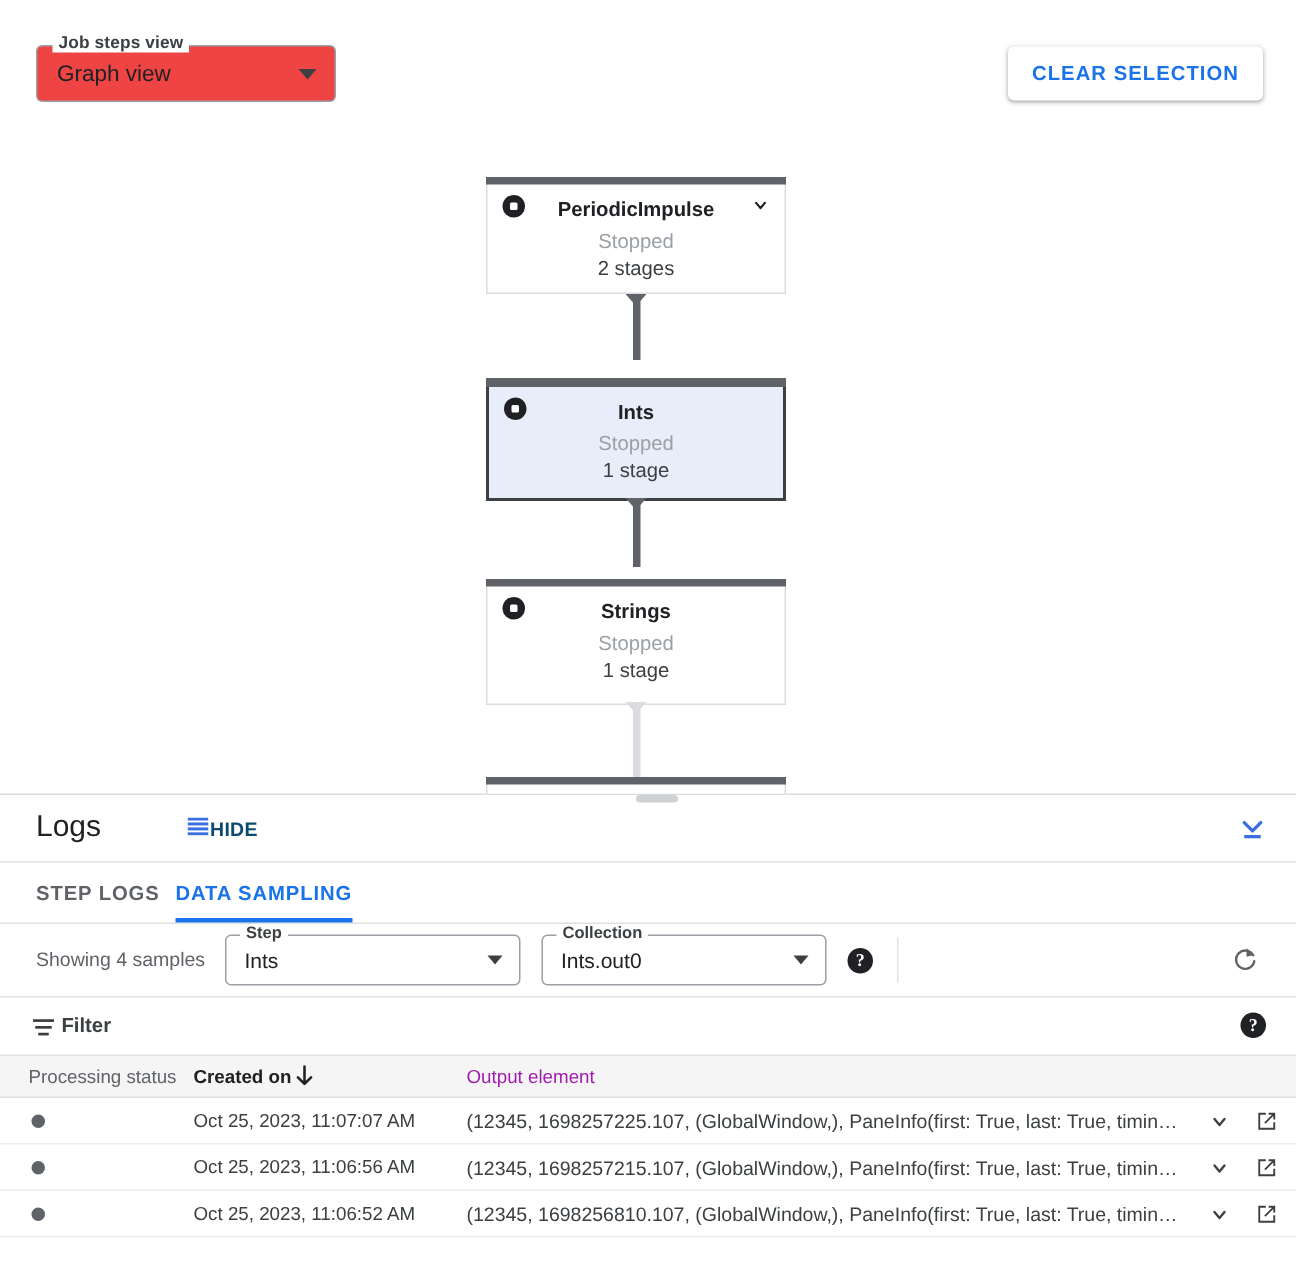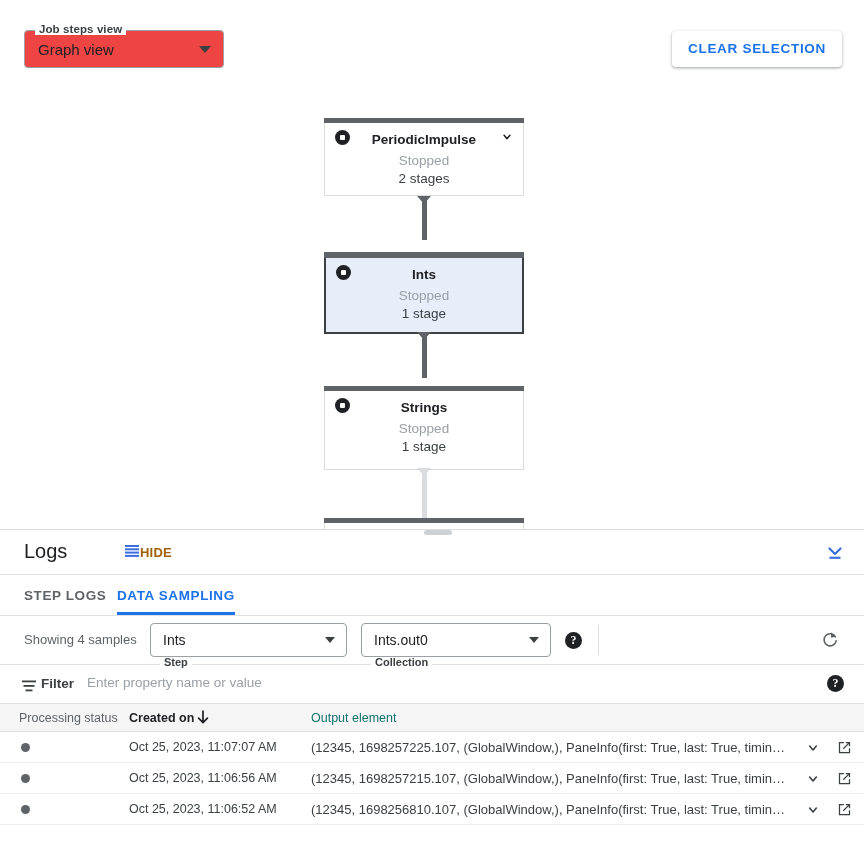--- a/index.html
+++ b/index.html
@@ -210,21 +210,21 @@
     top: 9px;
     font-size: 20px;
     color: #202124;
   }
   #hide-link {
     position: absolute;
     left: 125px;
     top: 14px;
     font-size: 13px;
     font-weight: bold;
-    color: #a16207;
+    color: #0c4a6e;
     letter-spacing: .2px;
     cursor: pointer;
     display: flex;
     align-items: center;
     gap: 1px;
   }
   .lines-icon { display:block; }
   #collapse-btn {
     position: absolute;
     right: 18px;
@@ -285,21 +285,20 @@
   .mini-select .notch-label {
     position: absolute;
     left: 9px;
     top: -7px;
     background: #ffffff;
     padding: 0 4px;
     font-size: 11px;
     font-weight: bold;
     color: #3c4043;
     line-height: 11px;
-    margin-top: 40px;
   }
   .mini-select .sel-value {
     position: absolute;
     left: 12px;
     top: 8px;
     font-size: 14px;
     color: #202124;
   }
   .mini-select .caret {
     right: 11px;
@@ -390,21 +389,21 @@
   .th {
     position: absolute;
     top: 7px;
     font-size: 12.5px;
     color: #5f6368;
     cursor: pointer;
   }
   .th.sorted { color: #202124; font-weight: bold; }
   #th-status { left: 19px; }
   #th-created { left: 129px; }
-  #th-output { left: 311px; font-weight: normal; color:#0f766e; }
+  #th-output { left: 311px; font-weight: normal; color:#a21caf; }
   #sort-arrow {
     position: absolute;
     left: 196px;
     top: 6px;
   }
   .row {
     position: relative;
     height: 30px;
     border-bottom: 1px solid #ededed;
     cursor: pointer;
@@ -571,21 +570,20 @@
 
   <div id="filter-row">
     <span id="filter-icon">
       <svg width="14" height="12" viewBox="0 0 14 12">
         <rect x="0" y="0.5" width="14" height="1.8" fill="#3c4043"></rect>
         <rect x="1.5" y="5" width="11" height="1.8" fill="#3c4043"></rect>
         <rect x="3.5" y="9.5" width="7" height="1.8" fill="#3c4043"></rect>
       </svg>
     </span>
     <span id="filter-label">Filter</span>
-    <input id="filter-input" type="text" placeholder="Enter property name or value" style="">
     <span id="filter-help" class="help-icon">?</span>
   </div>
 
   <div id="table-head">
     <span id="th-status" class="th">Processing status</span>
     <span id="th-created" class="th sorted">Created on</span>
     <span id="sort-arrow">
       <svg width="14" height="15" viewBox="0 0 14 15">
         <path d="M7 1v11M2.6 8.2L7 12.6l4.4-4.4" fill="none" stroke="#202124" stroke-width="1.7" stroke-linecap="round" stroke-linejoin="round"></path>
       </svg>

